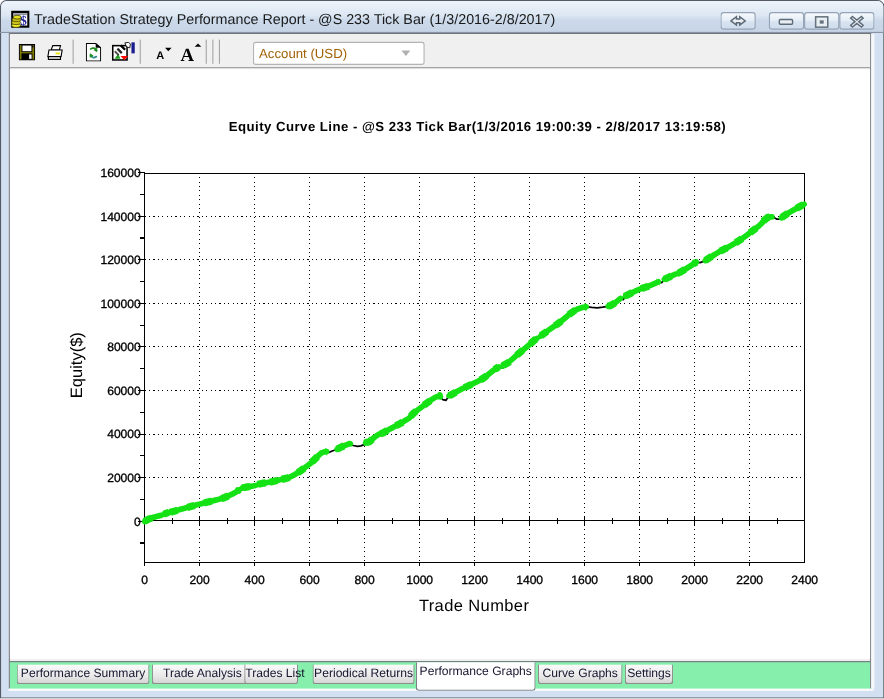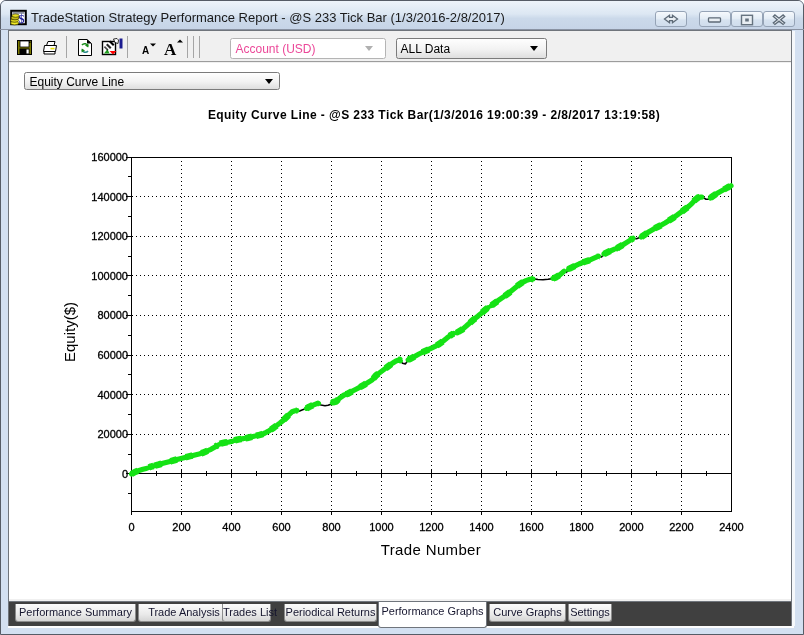--- a/index.html
+++ b/index.html
@@ -9,26 +9,26 @@
 #titletext{position:absolute;left:30px;top:9px;font-size:13px;color:#1a1a1a}
 #tbline{position:absolute;left:0;top:29px;width:804px;height:1px;background:#8a93a3}
 #frame{position:absolute;left:8px;top:30px;width:784px;height:596px;border:1px solid #70757c;background:#f0f0f0}
 #toolbar{position:absolute;left:0;top:0;width:782px;height:31px;background:#f0f0f0;border-bottom:1px solid #9c9c9c}
 .tsep{position:absolute;top:5px;height:22px;width:1px;background:#a5a5a5}
 #content{position:absolute;left:0;top:32px;width:782px;height:536px;background:#fff}
 .combo{position:absolute;border:1.5px solid #7b7b7b;border-radius:2.5px;background:linear-gradient(#fefefe,#f2f2f2 55%,#dedede);font-size:12px;color:#000}
 .combo .arr{position:absolute;width:0;height:0;border-left:4.5px solid transparent;border-right:4.5px solid transparent;border-top:5px solid #000}
 #cmbMain{left:14.5px;top:40.5px;width:256px;height:18.5px;font-size:12px}
 #cmbMain span{position:absolute;left:5px;top:2.5px}
-#cmbAcct{left:220.5px;top:7px;width:156.5px;height:20.5px;color:#ec4899;border-color:#b4b4b4;background:#fff}
+#cmbAcct{left:220.5px;top:7px;width:156.5px;height:20.5px;color:#a16207;border-color:#b4b4b4;background:#fff}
 #cmbAcct span{position:absolute;left:5px;top:3px}
 #cmbAcct .arr{border-top-color:#b0b0b0}
 #cmbAll{left:386.5px;top:7px;width:151.5px;height:20.5px}
 #cmbAll span{position:absolute;left:4px;top:3px}
-#tabstrip{position:absolute;left:0;top:570px;width:782px;height:26px;background:#404040;border-top:1px solid #70757c}
+#tabstrip{position:absolute;left:0;top:570px;width:782px;height:26px;background:#86efac;border-top:1px solid #70757c}
 .tab{position:absolute;top:1.5px;height:18px;background:linear-gradient(#fbfbfb,#eaeaea 60%,#d5d5d5);border:1px solid #8c8c8c;border-top:none;border-radius:0 0 3px 3px;font-size:11px;color:#15152e;text-align:center;line-height:17px;white-space:nowrap}
 .tab.active{top:0;height:26px;background:#fff;border-color:#70757c;line-height:19px;z-index:2}
 #botwhite{position:absolute;left:8px;top:626px;width:786px;height:2px;background:#fdfdfd}
 svg.abs{position:absolute;left:0;top:0;pointer-events:none}
 </style></head>
 <body>
 <div id="win">
   <div id="titlebar">
     <svg class="abs" style="left:9px;top:8px" width="17" height="17" viewBox="0 0 17 17">
       <rect x="1.2" y="1.8" width="14.6" height="13.4" fill="#fff" stroke="#000" stroke-width="2"></rect>
@@ -118,30 +118,22 @@
         <text x="1" y="17" style="font:bold 17px &quot;Liberation Serif&quot;,serif">A</text>
         <path d="M14 4.5 l3 -3 l3 3 Z" fill="#000"></path>
       </svg>
       <div class="tsep" style="left:177.5px"></div>
       <div class="tsep" style="left:183.5px"></div>
       <div class="tsep" style="left:189.5px"></div>
       <div class="combo" id="cmbAcct">
           <span>Account (USD)</span>
           <i class="arr" style="position:absolute;right:12px;top:7px"></i>
         </div>
-      <div class="combo" id="cmbAll">
-          <span>ALL Data</span>
-          <i class="arr" style="position:absolute;right:8px;top:7px"></i>
-        </div>
     </div>
     <div id="content"></div>
-    <div class="combo" id="cmbMain">
-        <span>Equity Curve Line</span>
-        <i class="arr" style="position:absolute;right:6px;top:6px"></i>
-      </div>
     <div id="tabstrip">
       <div class="tab" style="left:6px;width:121px">Performance Summary</div>
       <div class="tab" style="left:129px;width:92px">Trade Analysis</div>
       <div class="tab" style="left:213px;width:49px">Trades List</div>
       <div class="tab" style="left:275px;width:93px">Periodical Returns</div>
       <div class="tab active" style="left:369px;width:109px">Performance Graphs</div>
       <div class="tab" style="left:480px;width:77px">Curve Graphs</div>
       <div class="tab" style="left:559px;width:44px">Settings</div>
     </div>
   </div>

